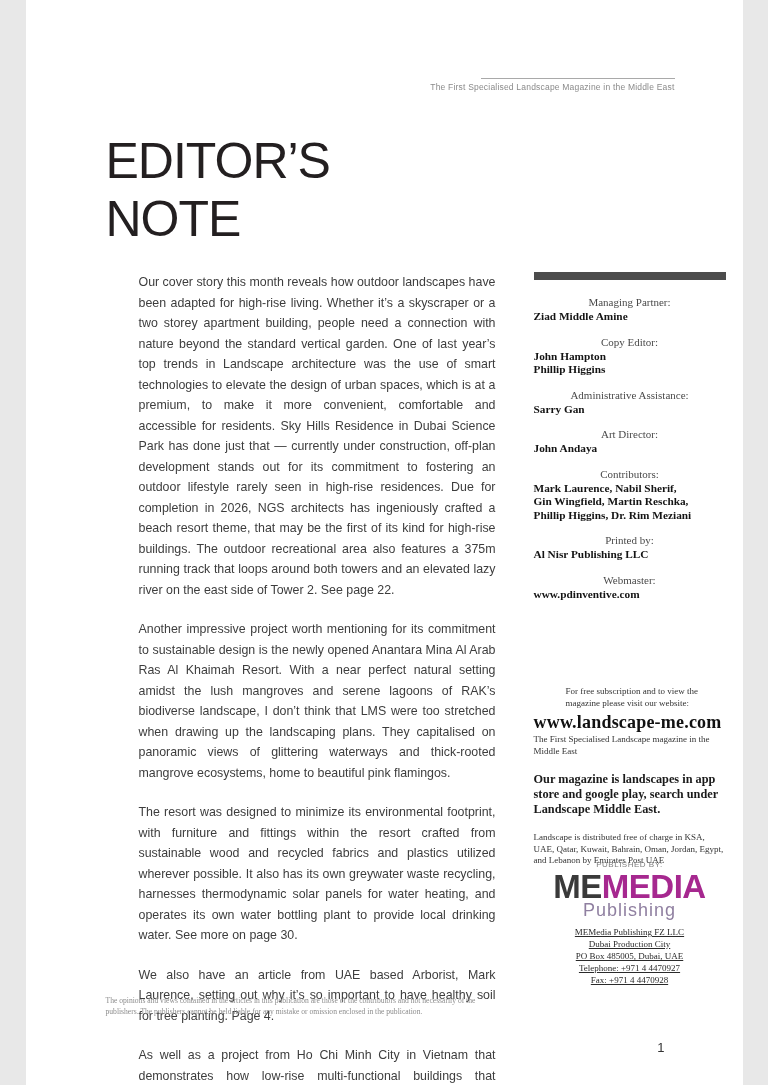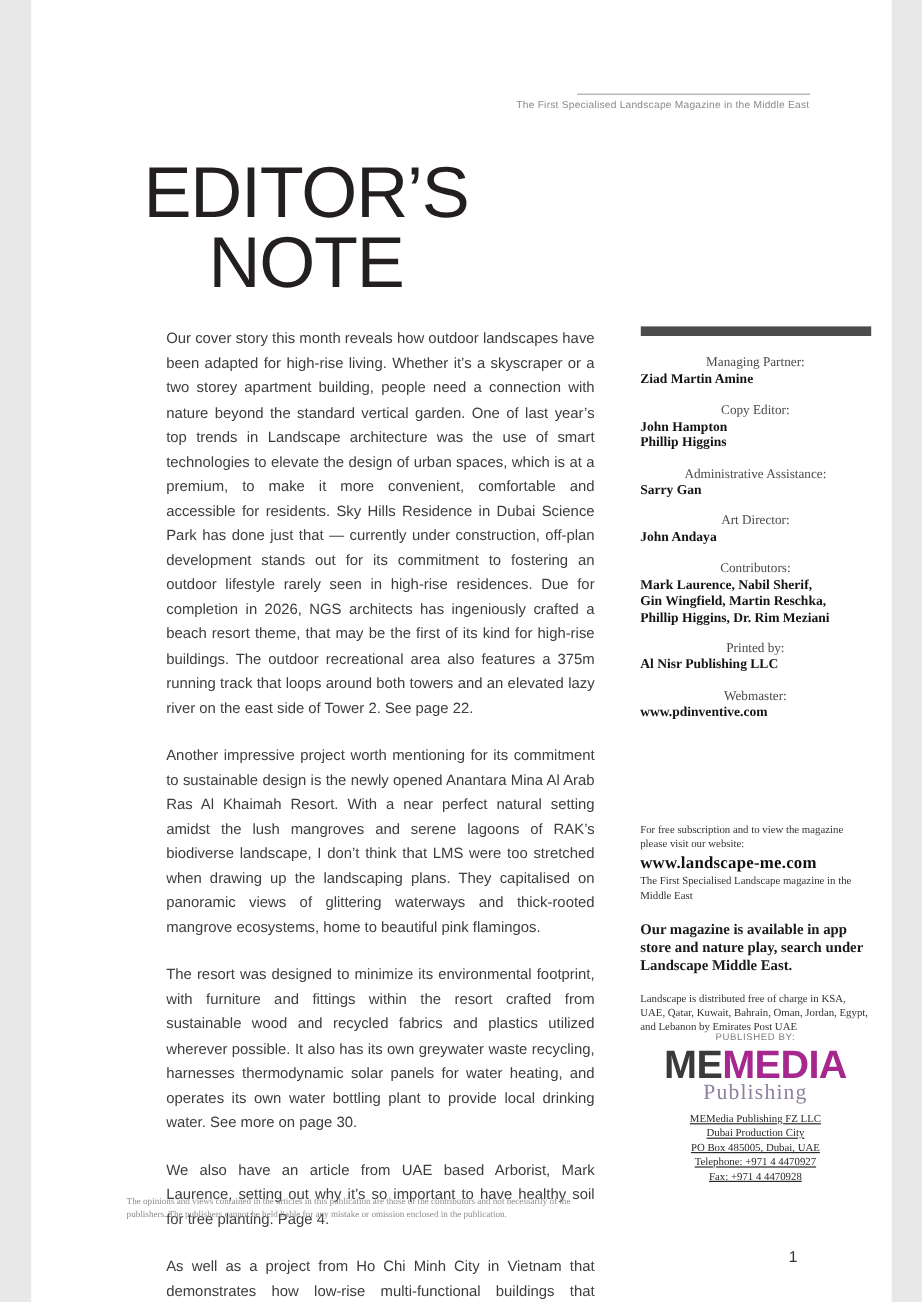--- a/index.html
+++ b/index.html
@@ -18,22 +18,22 @@
     border-top:1px solid #a9a9a9;height:0;
   }
   .tagline{
     position:absolute;top:82px;right:68px;
     font-size:8.5px;color:#8a8a8a;letter-spacing:.2px;
   }
 
   
   .title{
     position:absolute;top:132px;right:338px;left:80px;
-    text-align:center;color:#231f20;
-    font-size:60px;line-height:58px;font-weight:400;letter-spacing:-1px;
+    text-align:left;color:#231f20;
+    font-size:50px;line-height:58px;font-weight:400;letter-spacing:-1px;
   }
 
   
   .body-col{
     position:absolute;left:113px;top:272px;width:357px;
     color:#3d3d3d;font-size:12.4px;line-height:20.5px;
     text-align:justify;
   }
   .body-col p{margin:0 0 19px 0;}
 
@@ -50,36 +50,36 @@
   .sidebar-bar{height:8px;background:#4c4c4c;margin-bottom:16px;}
   .mh-entry{margin-bottom:12px;font-family:"Liberation Serif",serif;}
   .mh-label{font-size:11px;color:#4a4a4a;margin-bottom:2px;text-align:center;}
   .mh-value{font-size:11.3px;font-weight:bold;color:#141414;white-space:pre-line;line-height:13.5px;}
 
   
   .subscribe{
     position:absolute;left:508px;top:686px;width:192px;
     font-family:"Liberation Serif",serif;color:#222;
   }
-  .sub-intro{font-size:9px;line-height:11.5px;color:#333;}
-  .sub-url{font-size:14px;font-weight:bold;color:#111;margin:3px 0 1px 0;letter-spacing:.2px;}
+  .sub-intro{font-size:9px;line-height:11.5px;color:#333;margin-left:32px;}
+  .sub-url{font-size:18px;font-weight:bold;color:#111;margin:3px 0 1px 0;letter-spacing:.2px;}
   .sub-note{font-size:9px;line-height:11.5px;color:#333;}
   .app-note{margin-top:15px;font-size:12.3px;line-height:15px;font-weight:bold;color:#1a1a1a;}
   .dist-note{margin-top:15px;font-size:9px;line-height:11.5px;color:#333;}
 
   
   .publisher{
     position:absolute;left:508px;top:860px;width:192px;
     text-align:center;font-family:"Liberation Serif",serif;
   }
   .pub-by{font-size:8px;color:#7d7d7d;letter-spacing:.5px;font-family:"Liberation Sans",sans-serif;}
   .logo{font-family:"Liberation Sans",sans-serif;font-weight:bold;font-size:33px;line-height:27px;margin-top:4px;letter-spacing:-.5px;}
   .logo-me{color:#3a3a3a;}
   .logo-media{color:#a6288f;}
-  .logo-sub{font-family:Liberation Serif, serif;font-size:18px;color:#8f7fa0;line-height:20px;margin-bottom:6px;letter-spacing:1px;}
+  .logo-sub{font-family:Liberation Sans, sans-serif;font-size:18px;color:#8f7fa0;line-height:20px;margin-bottom:6px;letter-spacing:1px;}
   .addr{font-size:9px;line-height:12px;color:#2a2a2a;text-decoration:underline;}
 
   .page-number{
     position:absolute;right:78px;top:1040px;
     font-size:13px;color:#333;
   }
 </style>
 </head>
 <body>
 
@@ -101,21 +101,21 @@
     <p>As well as a project from Ho Chi Minh City in Vietnam that demonstrates how low-rise multi-functional buildings that maximise outdoor space with clever design can become a magnet for local residents seeking a green space in the city. Page 36.</p>
   </div>
 
   <div class="disclaimer">The opinions and views contained in the articles in this publication are those of the contributors and not necessarily of the publishers. The publishers cannot be held liable for any mistake or omission enclosed in the publication.</div>
 
   <div class="sidebar">
     <div class="sidebar-bar"></div>
 
     <div class="mh-entry">
       <div class="mh-label">Managing Partner:</div>
-      <div class="mh-value">Ziad Martin Amine</div>
+      <div class="mh-value">Ziad Middle Amine</div>
     </div>
     <div class="mh-entry">
       <div class="mh-label">Copy Editor:</div>
       <div class="mh-value">John Hampton
 Phillip Higgins</div>
     </div>
     <div class="mh-entry">
       <div class="mh-label">Administrative Assistance:</div>
       <div class="mh-value">Sarry Gan</div>
     </div>
@@ -136,21 +136,21 @@
     <div class="mh-entry">
       <div class="mh-label">Webmaster:</div>
       <div class="mh-value">www.pdinventive.com</div>
     </div>
   </div>
 
   <div class="subscribe">
     <div class="sub-intro">For free subscription and to view the magazine please visit our website:</div>
     <div class="sub-url">www.landscape-me.com</div>
     <div class="sub-note">The First Specialised Landscape magazine in the Middle East</div>
-    <div class="app-note">Our magazine is available in app store and nature play, search under Landscape Middle East.</div>
+    <div class="app-note">Our magazine is landscapes in app store and google play, search under Landscape Middle East.</div>
     <div class="dist-note">Landscape is distributed free of charge in KSA, UAE, Qatar, Kuwait, Bahrain, Oman, Jordan, Egypt, and Lebanon by Emirates Post UAE</div>
   </div>
 
   <div class="publisher">
     <div class="pub-by">PUBLISHED BY:</div>
     <div class="logo"><span class="logo-me">ME</span><span class="logo-media">MEDIA</span></div>
     <div class="logo-sub">Publishing</div>
     <div class="addr">
       <div>MEMedia Publishing FZ LLC</div>
       <div>Dubai Production City</div>

